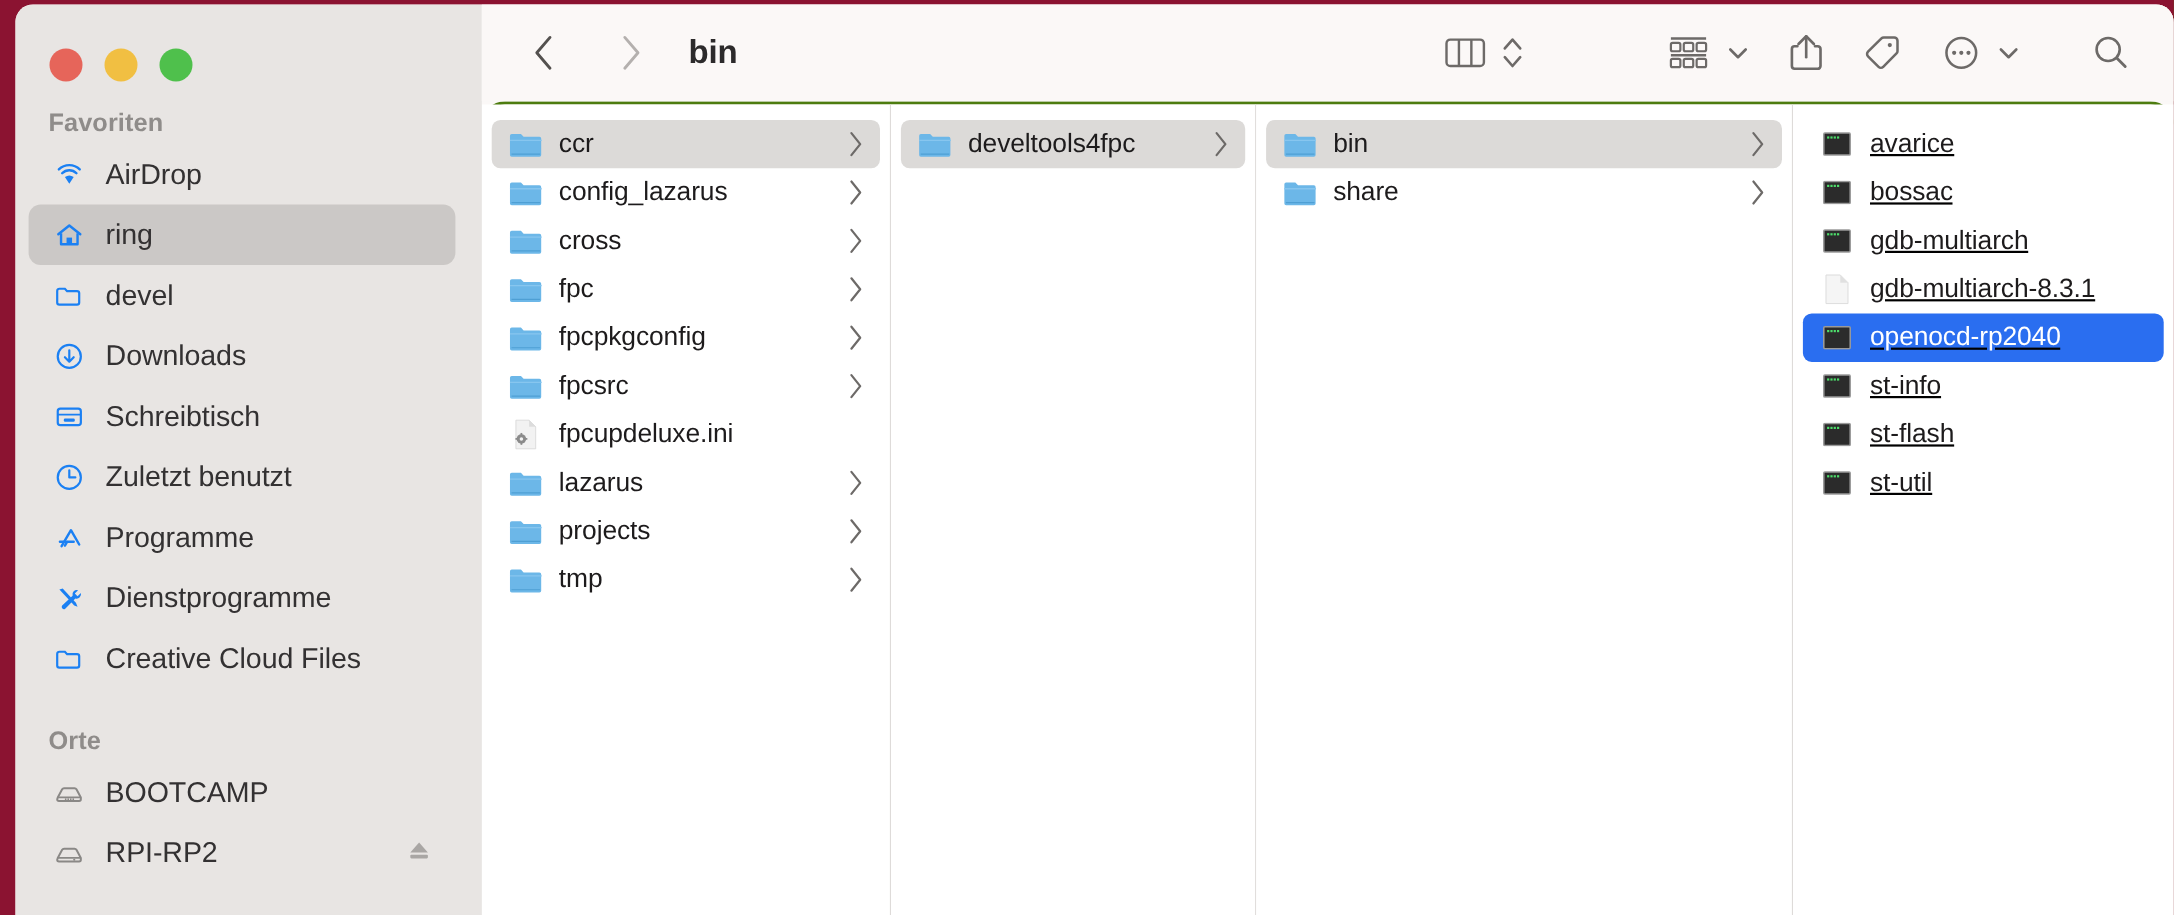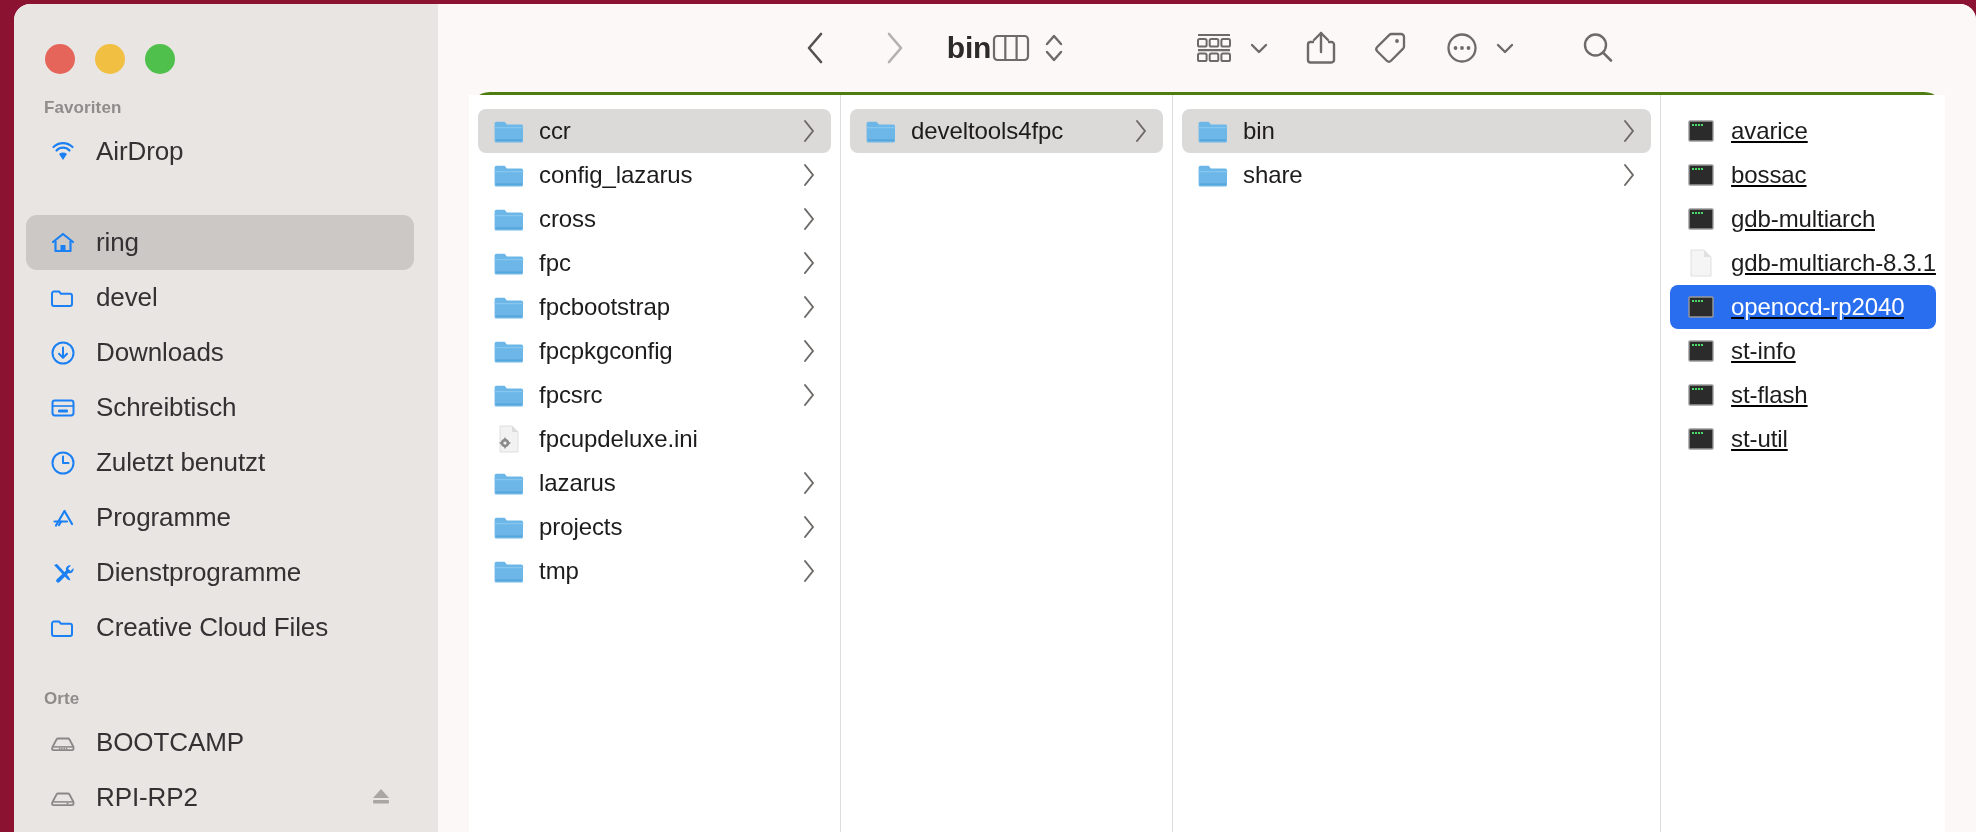--- a/index.html
+++ b/index.html
@@ -38,38 +38,38 @@
   }
   .tl {
     width: 30px; height: 30px;
     border-radius: 50%;
   }
   .tl.red { background: #e6655a; }
   .tl.yellow { background: #f1bf42; }
   .tl.green { background: #4fc04c; }
 
   .section-header {
-    font-size: 17px;
+    font-size: 23px;
     color: #8f8c8a;
     font-weight: bold;
     letter-spacing: 0.1px;
     padding: 0 0 6px 30px;
     margin-top: 20px;
   }
   .sb-item {
     display: flex;
     align-items: center;
     height: 55px;
     margin: 0 24px 0 12px;
     padding-left: 22px;
     border-radius: 11px;
     gap: 18px;
     position: relative;
   }
-  .sb-item.selected { background: #cbc8c6; margin-top: 36px; }
+  .sb-item.selected { background: #cbc8c6; }
   .sb-label {
     font-size: 26px;
     color: #333132;
     letter-spacing: -0.1px;
     white-space: nowrap;
   }
   .sb-icon {
     width: 30px; height: 30px;
     display: flex; align-items: center; justify-content: center;
     flex: 0 0 30px;
@@ -80,21 +80,20 @@
     right: 22px;
   }
 
   
   .main {
     flex: 1;
     display: flex;
     flex-direction: column;
     min-width: 0;
     background: #fbf8f7;
-    align-items: center;
   }
   .toolbar {
     height: 88px;
     flex: 0 0 88px;
     display: flex;
     align-items: center;
     padding: 0 0 0 34px;
     background: #fbf8f7;
     position: relative;
   }
@@ -470,35 +469,20 @@
         </div>
         <div class="row">
           <span class="row-icon">
             <svg class="ico-folder" viewBox="0 0 30 25">
                 <path d="M0.6 4.4 a1.6 1.6 0 0 1 1.6-1.6 h8.4 l2.4 2.6 h14.4 a1.6 1.6 0 0 1 1.6 1.6 v15 a1.6 1.6 0 0 1 -1.6 1.6 H2.2 a1.6 1.6 0 0 1 -1.6 -1.6 z" fill="#6cb7e8"></path>
                 <path d="M0.6 8 h28.8 v1.2 H0.6 z" fill="#87c6ef"></path>
                 <path d="M2 20.6 h26 v1.1 H2 z" fill="#4e9fd4"></path>
               </svg>
           </span>
           <span class="row-label">fpc</span>
-          <span class="chev">
-            <svg width="16" height="26" viewBox="0 0 16 26">
-                <path d="M4 3 L12 13 L4 23" stroke="#6d6a68" stroke-width="2" fill="none" stroke-linecap="round" stroke-linejoin="round"></path>
-              </svg>
-          </span>
-        </div>
-        <div class="row">
-          <span class="row-icon">
-            <svg class="ico-folder" viewBox="0 0 30 25">
-                <path d="M0.6 4.4 a1.6 1.6 0 0 1 1.6-1.6 h8.4 l2.4 2.6 h14.4 a1.6 1.6 0 0 1 1.6 1.6 v15 a1.6 1.6 0 0 1 -1.6 1.6 H2.2 a1.6 1.6 0 0 1 -1.6 -1.6 z" fill="#6cb7e8"></path>
-                <path d="M0.6 8 h28.8 v1.2 H0.6 z" fill="#87c6ef"></path>
-                <path d="M2 20.6 h26 v1.1 H2 z" fill="#4e9fd4"></path>
-              </svg>
-          </span>
-          <span class="row-label">fpcbootstrap</span>
           <span class="chev">
             <svg width="16" height="26" viewBox="0 0 16 26">
                 <path d="M4 3 L12 13 L4 23" stroke="#6d6a68" stroke-width="2" fill="none" stroke-linecap="round" stroke-linejoin="round"></path>
               </svg>
           </span>
         </div>
         <div class="row">
           <span class="row-icon">
             <svg class="ico-folder" viewBox="0 0 30 25">
                 <path d="M0.6 4.4 a1.6 1.6 0 0 1 1.6-1.6 h8.4 l2.4 2.6 h14.4 a1.6 1.6 0 0 1 1.6 1.6 v15 a1.6 1.6 0 0 1 -1.6 1.6 H2.2 a1.6 1.6 0 0 1 -1.6 -1.6 z" fill="#6cb7e8"></path>

